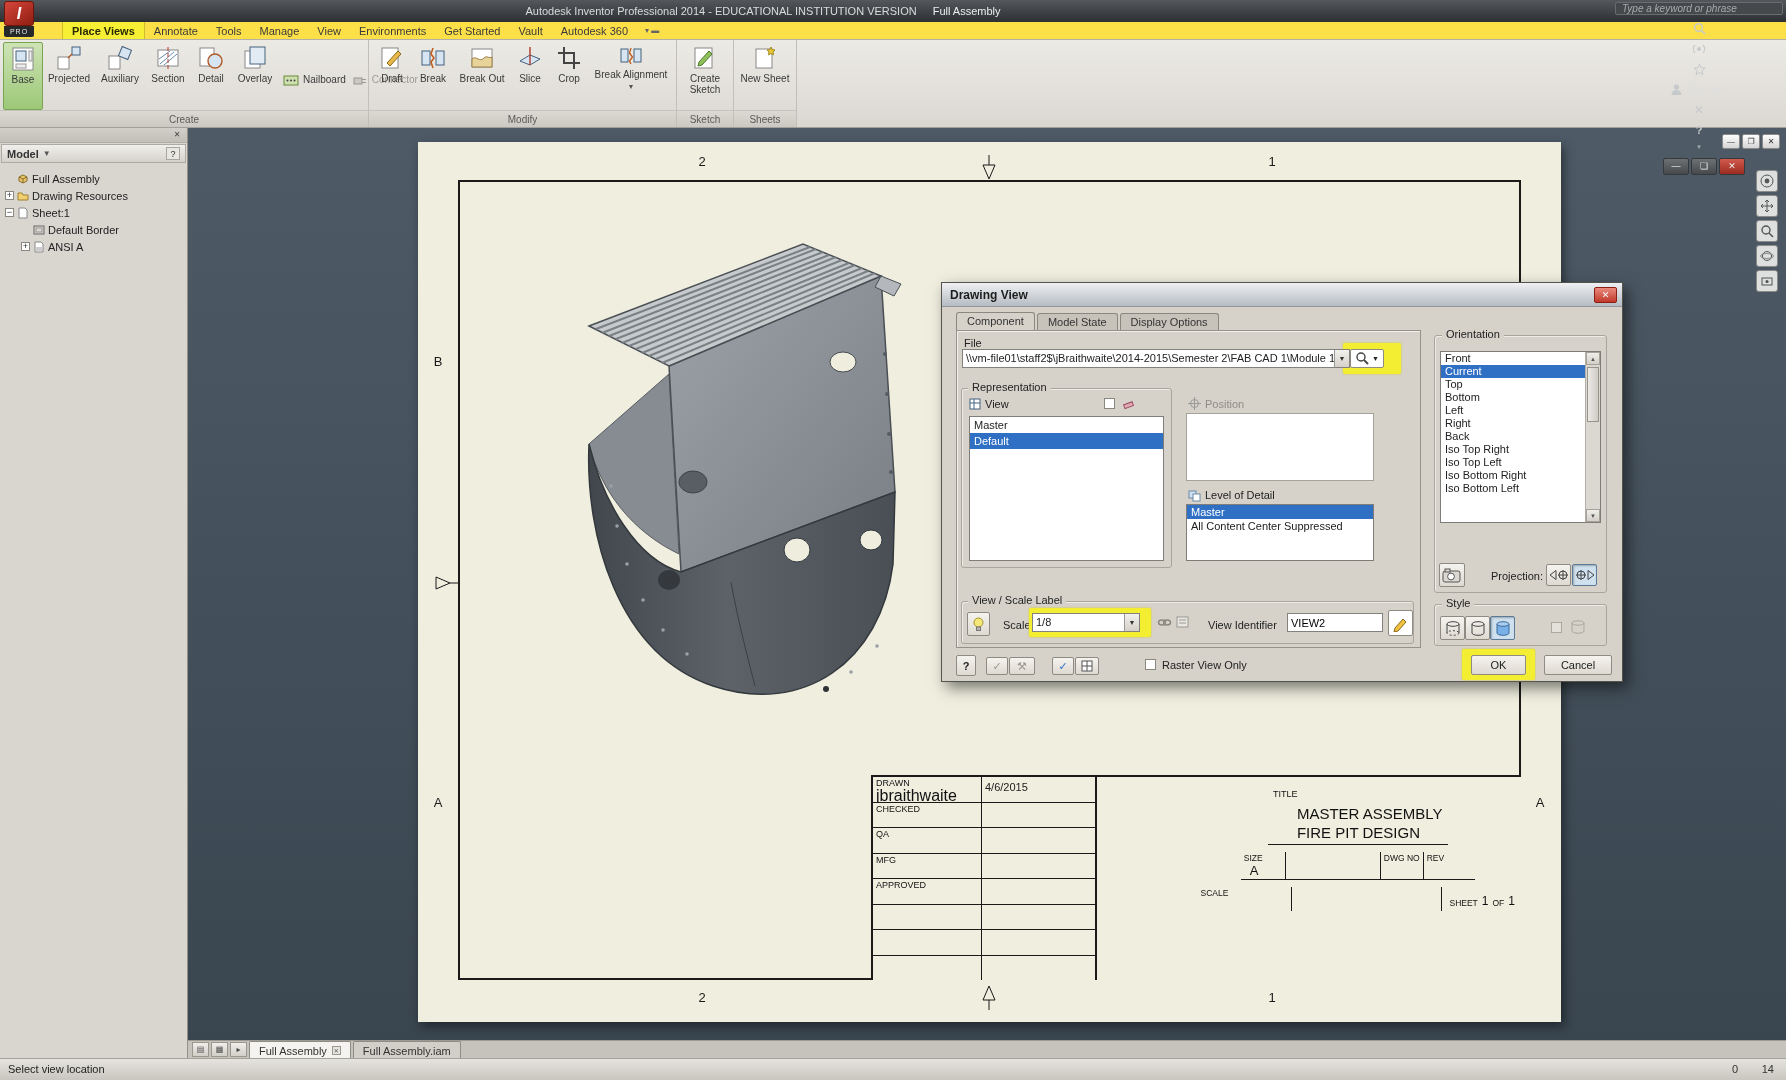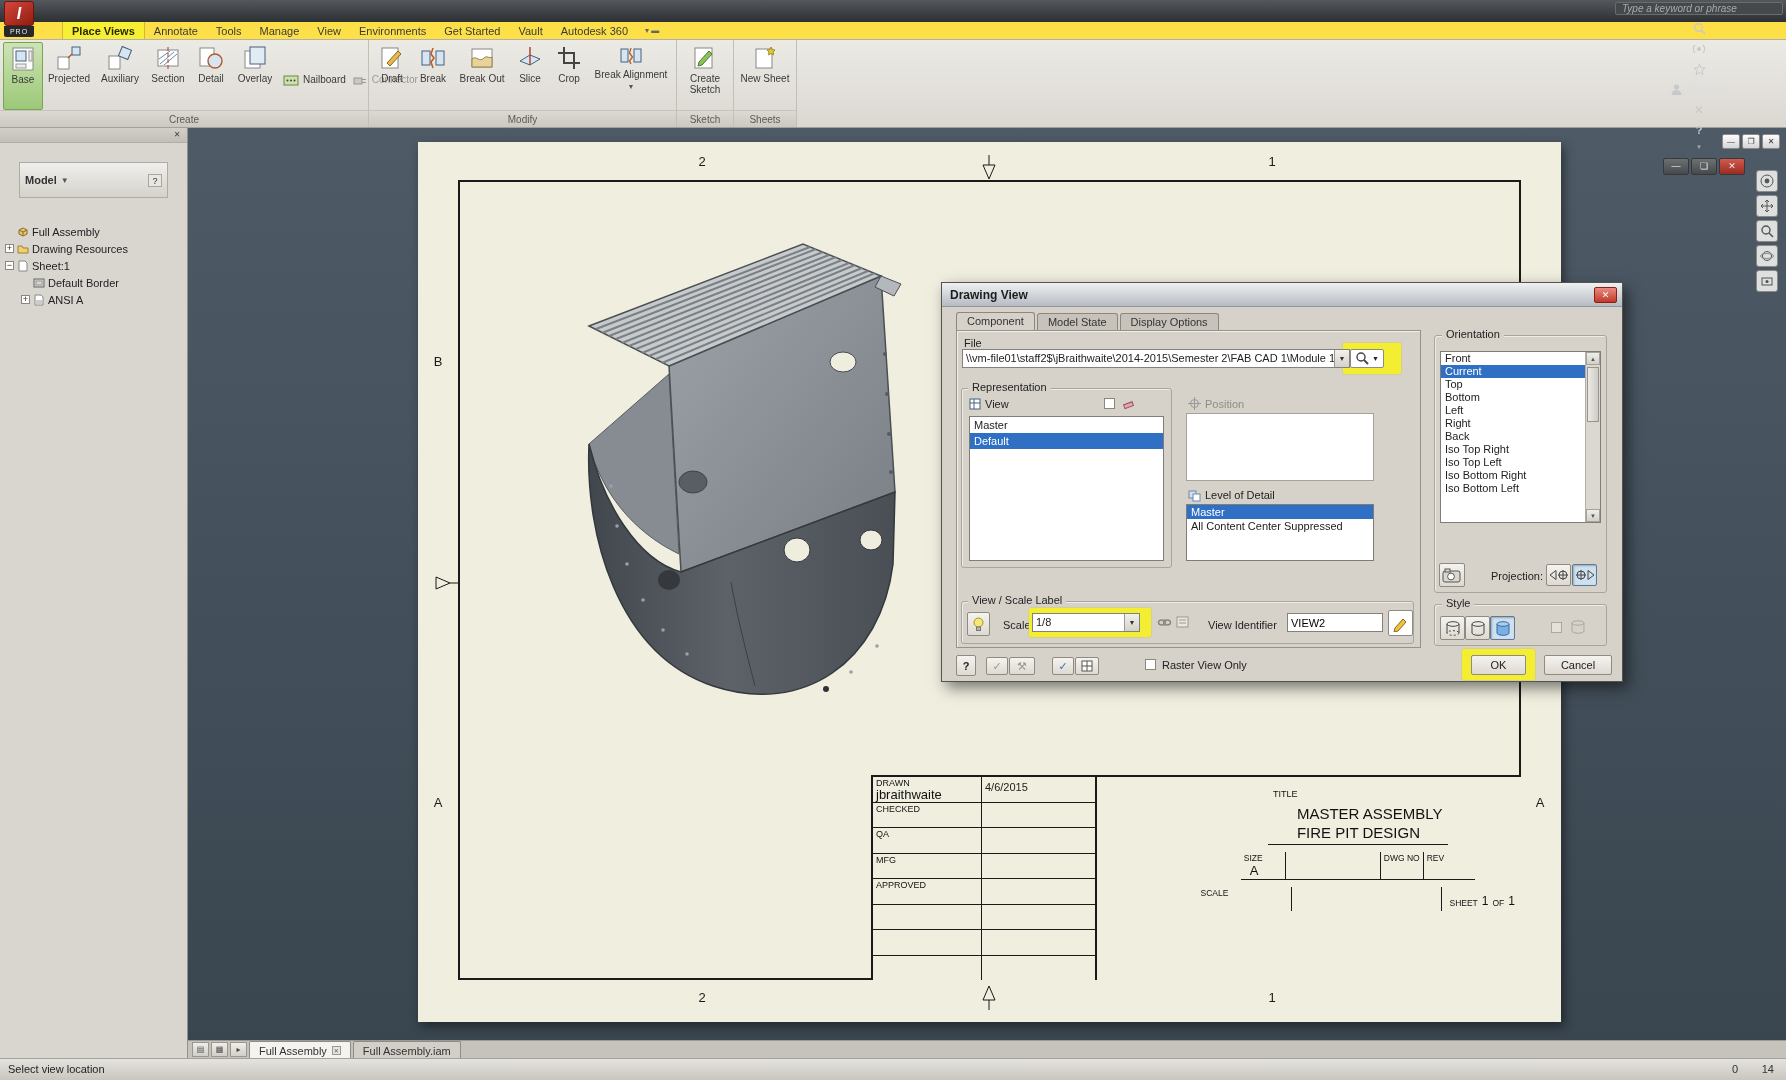--- a/index.html
+++ b/index.html
@@ -40,21 +40,21 @@
 .srow{display:flex;align-items:center;gap:4px;font-size:10px;color:#3a3a3a}
 .srow.disabled{color:#9c998ف1}
 .srow.disabled{color:#9c9991}
 .drop-arrow{font-size:7px;color:#555;margin-top:1px}
 .ribbon-fill{flex:1}
 
 
 .browser{position:absolute;left:0;top:128px;width:188px;bottom:22px;background:#d9d6d0;border-right:1px solid #94918a;z-index:5}
 .b-strip{height:15px;background:linear-gradient(#d2cfc9,#c2bfb8);border-bottom:1px solid #b1aea7;position:relative}
 .b-close{position:absolute;right:3px;top:1px;width:14px;height:12px;font-size:8px;line-height:12px;text-align:center;color:#444}
-.b-header{margin:19px;height:36px;background:linear-gradient(#f0efec,#d5d2cb);border:1px solid #aeaba4;display:flex;align-items:center;padding:0 5px;font-size:11px;font-weight:bold;color:#333}
+.b-header{margin:1px;height:19px;background:linear-gradient(#f0efec,#d5d2cb);border:1px solid #aeaba4;display:flex;align-items:center;padding:0 5px;font-size:11px;font-weight:bold;color:#333}
 .b-header .arrow{font-size:8px;margin-left:4px;color:#555}
 .b-help{margin-left:auto;width:14px;height:13px;border:1px solid #a9a69f;background:#e9e7e2;font-size:9px;text-align:center;line-height:12px;font-weight:normal}
 .tree{padding:6px 0 0 5px;font-size:11px;color:#222}
 .trow{height:17px;display:flex;align-items:center;gap:3px}
 .texp{width:9px;height:9px;border:1px solid #8a877f;background:#fff;font-size:9px;line-height:7px;text-align:center;color:#333;flex:none}
 .tspace{width:9px;flex:none}
 .tindent{width:13px;flex:none}
 
 
 .canvas{position:absolute;left:188px;top:128px;right:0;bottom:40px;background:linear-gradient(#4e5b67,#39454f);overflow:hidden}
@@ -70,21 +70,21 @@
 .navbar{position:absolute;right:8px;top:42px;display:flex;flex-direction:column;gap:3px;z-index:6}
 .navbtn{width:22px;height:22px;background:rgba(242,242,240,.88);border:1px solid #8a8a86;border-radius:3px;display:flex;align-items:center;justify-content:center}
 
 
 .tb{position:absolute;left:453px;top:633px;width:650px;height:205px;border-left:2px solid #1a1a1a;border-top:2px solid #1a1a1a;display:flex;background:#efeedf}
 .tb-left{width:224px;border-right:2px solid #1a1a1a;display:flex;flex-direction:column}
 .tb-row{flex:1;border-bottom:1px solid #1a1a1a;display:flex;overflow:hidden}
 .tb-row.last{border-bottom:none}
 .tb-lab{width:109px;border-right:1px solid #1a1a1a;padding:1px 3px;font-size:9px;color:#111}
 .tb-val{flex:1;padding:4px 3px;font-size:11px}
-.tb-name{font-size:13px;margin-top:-1px}
+.tb-name{font-size:16px;margin-top:-1px}
 .tb-right{flex:1;display:flex;flex-direction:column}
 .tb-top{height:64px;border-bottom:1px solid #1a1a1a}
 .tb-titlecell{height:79px;border-bottom:1px solid #1a1a1a;padding:2px 5px;font-size:9px;color:#111}
 .tb-main{margin:5px 0 0 24px;font-size:15px;color:#111;line-height:19px}
 .tb-br1{height:32px;border-bottom:1px solid #1a1a1a;display:flex}
 .tb-br2{flex:1;display:flex}
 .cell{border-right:1px solid #1a1a1a;padding:1px 3px;font-size:8.5px;color:#111}
 .cell.nr{border-right:none}
 .size-a{font-size:13px;margin:0 0 0 6px}
 .sheetline{display:flex;align-items:flex-end;gap:4px;padding:6px 0 2px 4px}
@@ -127,20 +127,21 @@
 .doctab.active{background:#f4f3ef}
 .tabx{width:9px;height:9px;border:1px solid #9a978f;font-size:6px;line-height:8px;text-align:center;color:#555;background:#e6e4df}
 .statusbar{position:absolute;left:0;right:0;bottom:0;height:22px;background:linear-gradient(#e5e3de,#c9c6bf);border-top:1px solid #a5a29b;font-size:11px;color:#222}
 .status-msg{position:absolute;left:8px;top:4px}
 .status-val{position:absolute;top:4px;color:#333}
 </style>
 </head>
 <body>
 
 <div class="titlebar">
+  <div class="tb-center"><span>Autodesk Inventor Professional 2014 - EDUCATIONAL INSTITUTION VERSION</span><span class="tb-doc">Full Assembly</span></div>
   <div class="tb-right">
     <input class="searchbox" placeholder="Type a keyword or phrase" style="">
     <span class="tbicon">
         <svg width="13" height="13">
           <circle cx="5.5" cy="5.5" r="3.8" fill="none" stroke="#c6c9cb" stroke-width="1.4"></circle>
           <line x1="8.5" y1="8.5" x2="12" y2="12" stroke="#c6c9cb" stroke-width="1.6"></line>
         </svg>
       </span>
     <span class="tbicon">
         <svg width="14" height="14">

